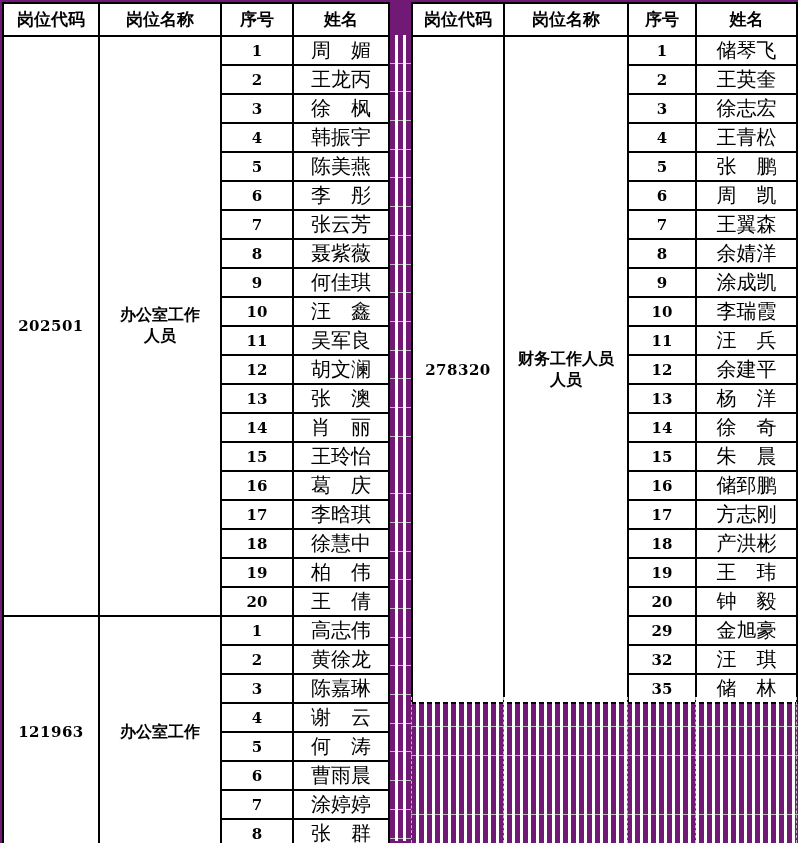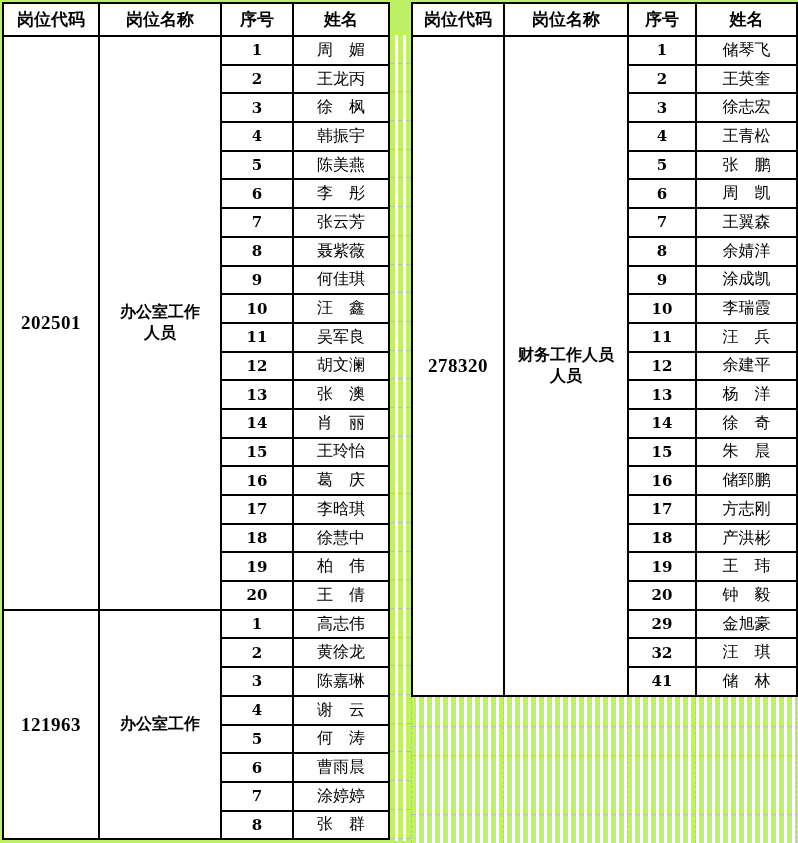--- a/index.html
+++ b/index.html
@@ -1,20 +1,20 @@
 <!DOCTYPE html>
 <html><head>
 <meta charset="utf-8">
 <style>
   html, body { margin: 0; padding: 0; background: #ffffff; }
   .canvas {
     position: relative;
     width: 798px;
     height: 843px;
-    background: #bef264;
+    background: #701a75;
     overflow: hidden;
     font-family: "DejaVu Serif", "Liberation Serif", serif;
     color: #000;
   }
   table.roster {
     position: absolute;
     border-collapse: collapse;
     table-layout: fixed;
     background: #fff;
   }
@@ -26,29 +26,29 @@
     vertical-align: middle;
     padding: 0;
     overflow: hidden;
   }
   .roster th {
     height: 31px;
     font-size: 17px;
     font-weight: bold;
   }
   .roster td { height: 26.7px; font-size: 16px; }
-  .roster td.code { font-weight: bold; font-size: 19px; letter-spacing: 0.5px; font-family: Liberation Serif, serif; }
+  .roster td.code { font-weight: bold; font-size: 15px; letter-spacing: 0.5px; }
   .roster td.idx  { font-weight: bold; font-size: 15px; }
   .roster td.position {
     font-weight: bold;
     white-space: pre-line;
     line-height: 1.3;
     font-size: 16px;
   }
-  .roster td.pname { font-size: 16px; }
+  .roster td.pname { font-size: 20px; }
   
   .gap-grid {
     position: absolute;
     left: 390px; top: 35px;
     width: 21px; height: 806px;
     background-image:
       repeating-linear-gradient(to right, rgba(255,255,255,0) 0 5px, #ffffff 5px 8px),
       repeating-linear-gradient(to bottom, transparent 0 27.7px, #bdbdbd 27.7px 28.7px);
   }
   
@@ -311,21 +311,21 @@
         </tr>
         <tr>
           <td class="idx">29</td>
           <td class="pname">金旭豪</td>
         </tr>
         <tr>
           <td class="idx">32</td>
           <td class="pname">汪　琪</td>
         </tr>
         <tr>
-          <td class="idx">41</td>
+          <td class="idx">35</td>
           <td class="pname">储　林</td>
         </tr>
       </tbody>
     </table>
 
   <div class="bottom-grid">
     <div class="vline" style="left:0"></div>
     <div class="vline" style="left:92px"></div>
     <div class="vline" style="left:216px"></div>
     <div class="vline" style="left:284px"></div>

